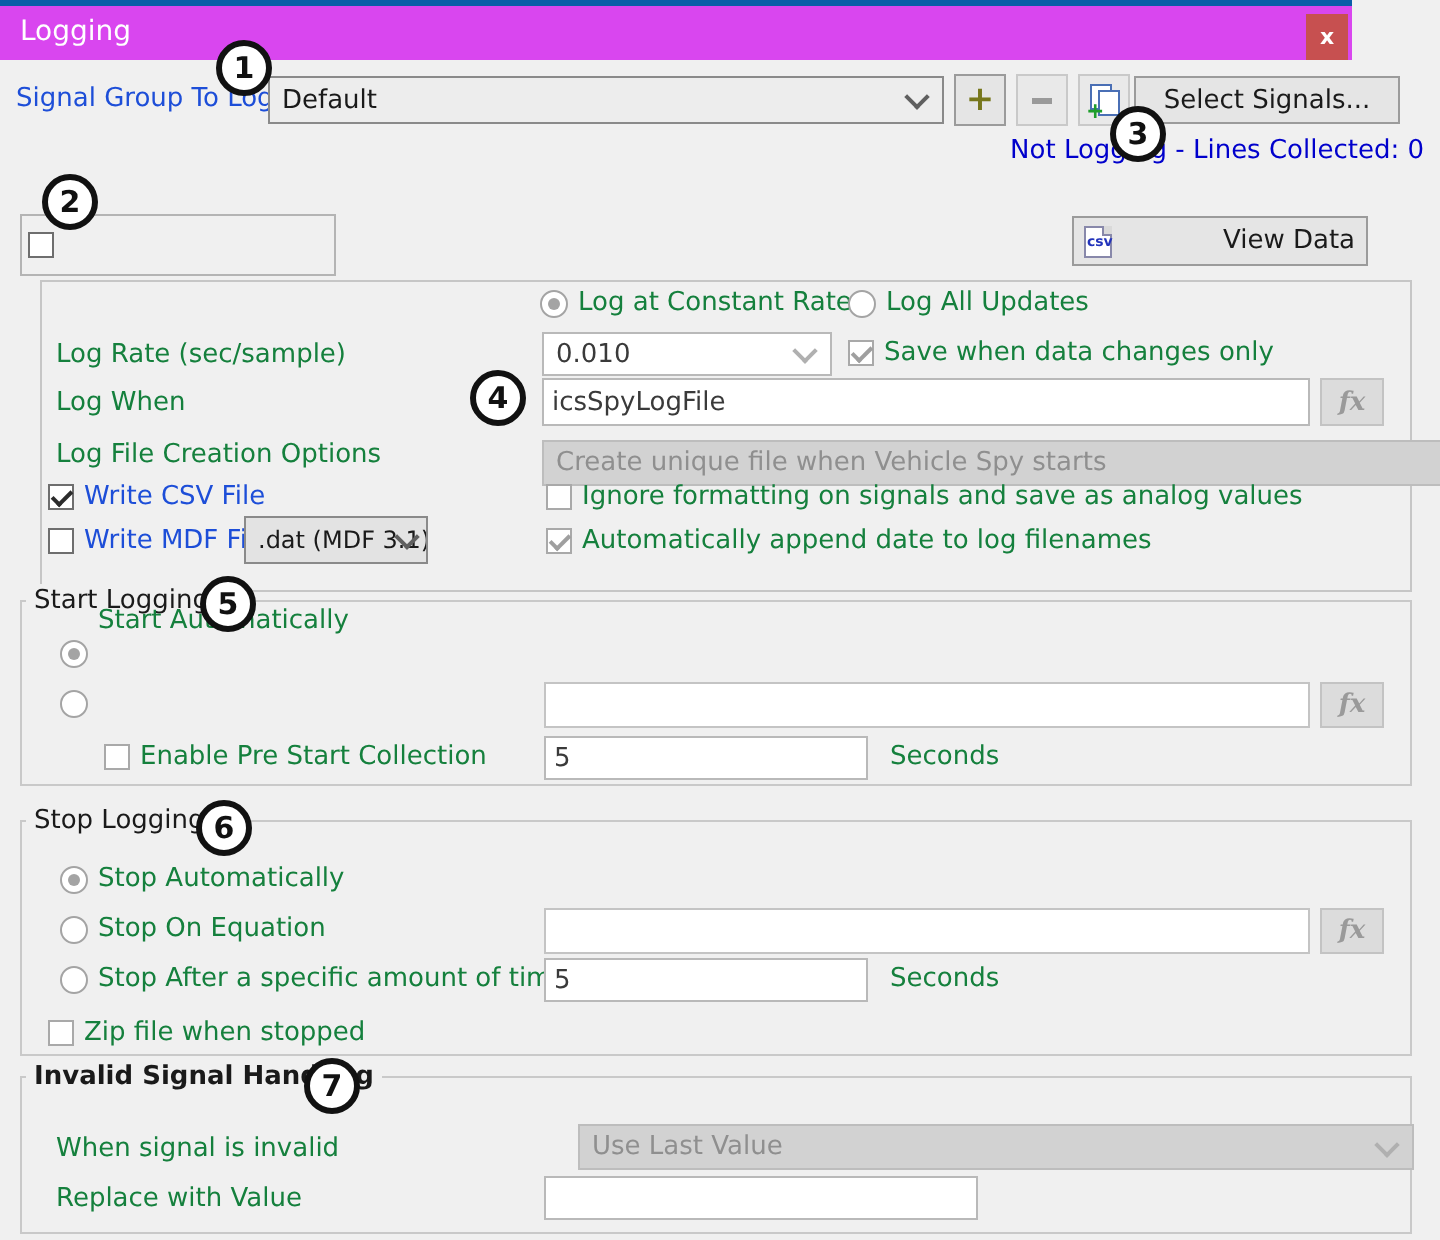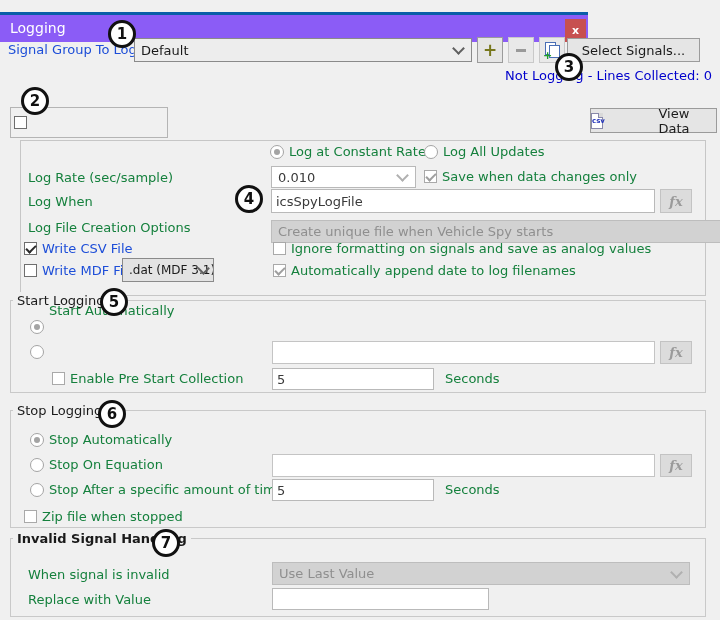--- a/index.html
+++ b/index.html
@@ -2,21 +2,21 @@
 <html><head>
 <meta charset="utf-8">
 <style>
   html,body{margin:0;padding:0;}
   #app{
     position:relative;width:720px;height:620px;background:#f0f0f0;
     font-family:"DejaVu Sans","Liberation Sans",sans-serif;font-size:13px;color:#1a1a1a;
     overflow:hidden;
   }
   
-  .titlebar{position:absolute;left:0;top:0;width:588px;height:30px;background:#8b5cf6;border-top:3px solid #0a5da8;box-sizing:border-box;margin-top:12px;}
+  .titlebar{position:absolute;left:0;top:0;width:676px;height:30px;background:#d946ef;border-top:3px solid #0a5da8;box-sizing:border-box;}
   .titlebar .t{position:absolute;left:10px;top:0;line-height:27px;color:#fff;font-size:14px;}
   .closebtn{position:absolute;right:2px;top:4px;width:21px;height:23px;background:#c75050;color:#fff;
     display:flex;align-items:center;justify-content:center;font-size:11px;font-weight:bold;cursor:pointer;}
   
   .lbl{position:absolute;color:#15803d;white-space:nowrap;line-height:18px;}
   .lblb{position:absolute;color:#1d4ed8;white-space:nowrap;line-height:18px;}
   .btn{position:absolute;background:#e5e5e5;border:1px solid #9b9b9b;box-sizing:border-box;
     display:flex;align-items:center;justify-content:center;font-size:13px;color:#1a1a1a;cursor:pointer;}
   .btn.flat{border-color:#c9c9c9;background:#e9e9e9;}
   .combo{position:absolute;background:#ededed;border:1px solid #8a8a8a;box-sizing:border-box;
@@ -90,21 +90,21 @@
   </div>
   <div class="btn" style="left:567px;top:38px;width:133px;height:24px;">
     <span>Select Signals...</span>
   </div>
   <span class="status" style="right:8px;top:68px;">Not Logging - Lines Collected: 0</span>
 
   <div class="panel" style="left:10px;top:107px;width:158px;height:31px;border-color:#b4b4b4;">
     <span class="cb" style="left:3px;top:8px;"></span>
   </div>
 
-  <div class="btn" style="left:590px;top:108px;width:127px;height:25px;gap:48px;">
+  <div class="btn" style="left:536px;top:108px;width:148px;height:25px;gap:48px;">
     <span class="csv-icon">
       <span class="fold"></span>
       <span class="txt">csv</span>
     </span>
     <span>View Data</span>
   </div>
 
   <div class="panel" style="left:20px;top:140px;width:686px;height:156px;"></div>
 
   <span class="rd sel" style="left:270px;top:145px;"></span>
@@ -176,21 +176,21 @@
   <span class="lbl" style="left:49px;top:481px;">Stop After a specific amount of time</span>
   <input class="inp" style="left: 272px; top: 479px; width: 162px; height: 22px;" value="5">
   <span class="lbl" style="left:445px;top:481px;">Seconds</span>
   <span class="cb dis" style="left:24px;top:510px;"></span>
   <span class="lbl" style="left:42px;top:508px;">Zip file when stopped</span>
 
   <div class="group" style="left:10px;top:538px;width:696px;height:79px;">
     <span class="gtitle bold">Invalid Signal Handling</span>
   </div>
   <span class="lbl" style="left:28px;top:566px;">When signal is invalid</span>
-  <div class="combo disabled" style="left:272px;top:562px;width:418px;height:23px;">
+  <div class="combo disabled" style="left:289px;top:562px;width:418px;height:23px;">
     <span>Use Last Value</span>
     <span class="chev light"></span>
   </div>
   <span class="lbl" style="left:28px;top:591px;">Replace with Value</span>
   <input class="inp" style="left: 272px; top: 588px; width: 217px; height: 22px;" value="">
 
   <div class="ann" style="left:108px;top:20px;">1</div>
   <div class="ann" style="left:21px;top:87px;">2</div>
   <div class="ann" style="left:555px;top:53px;">3</div>
   <div class="ann" style="left:235px;top:185px;">4</div>

